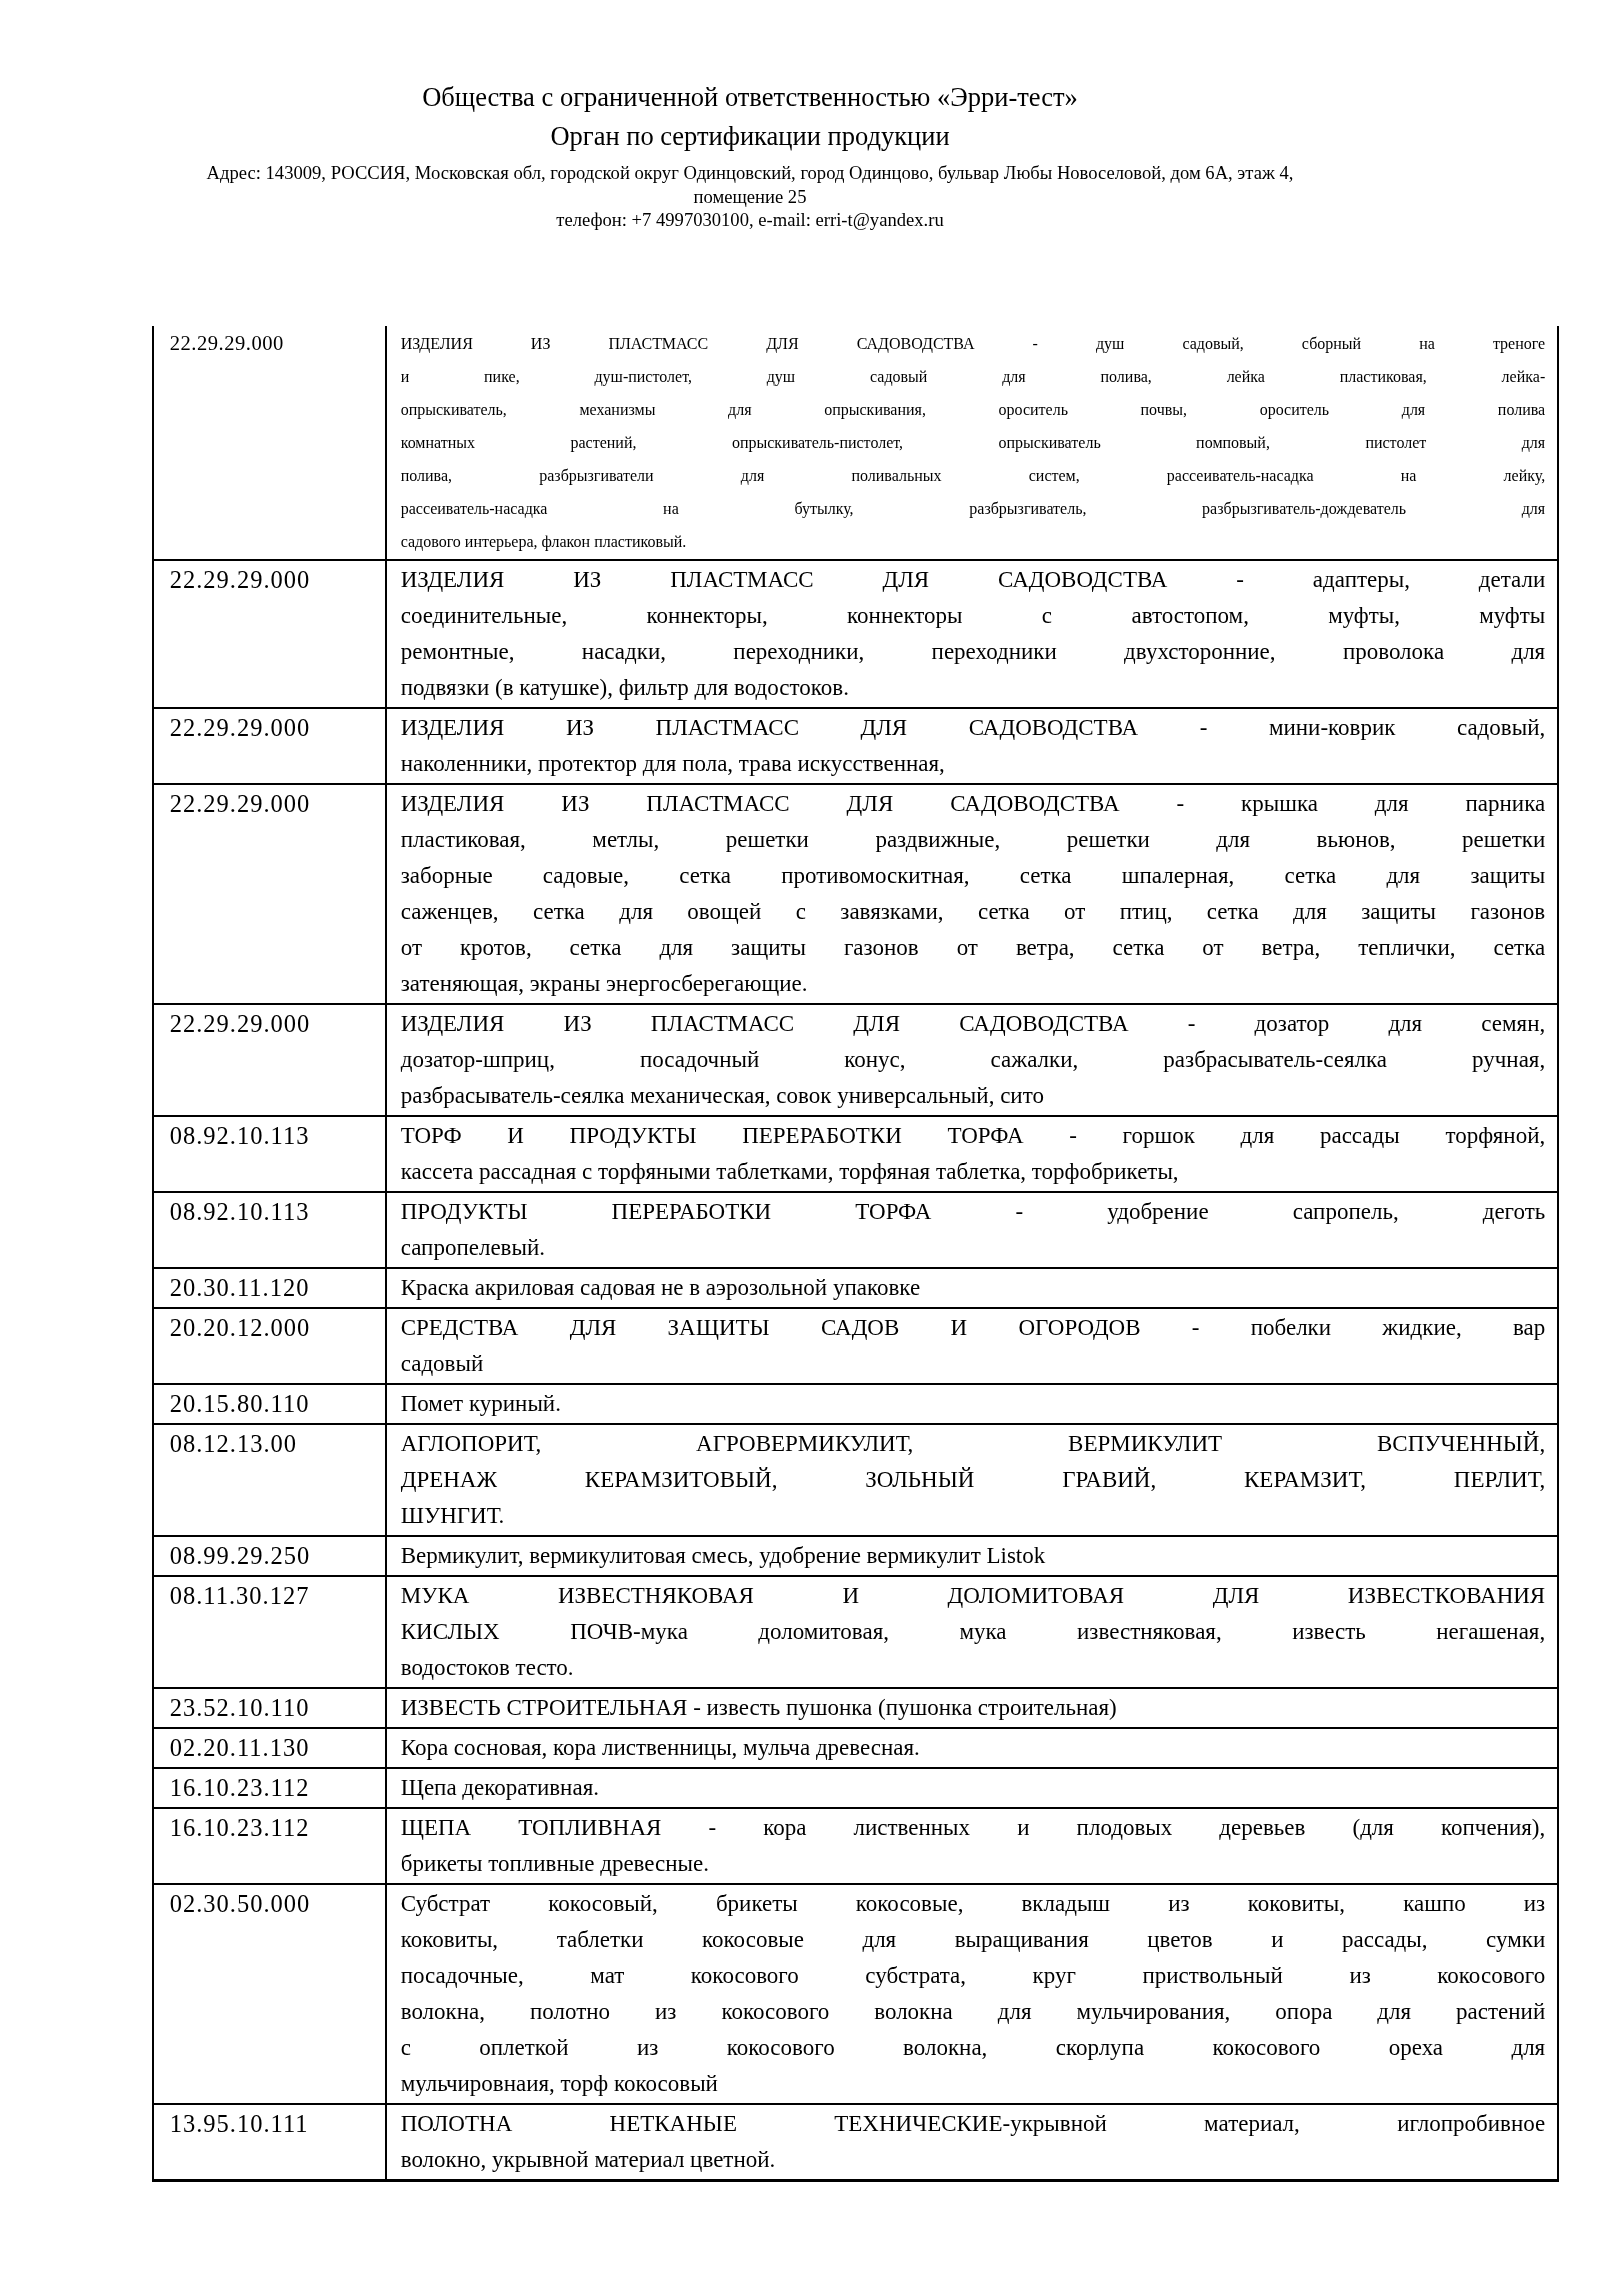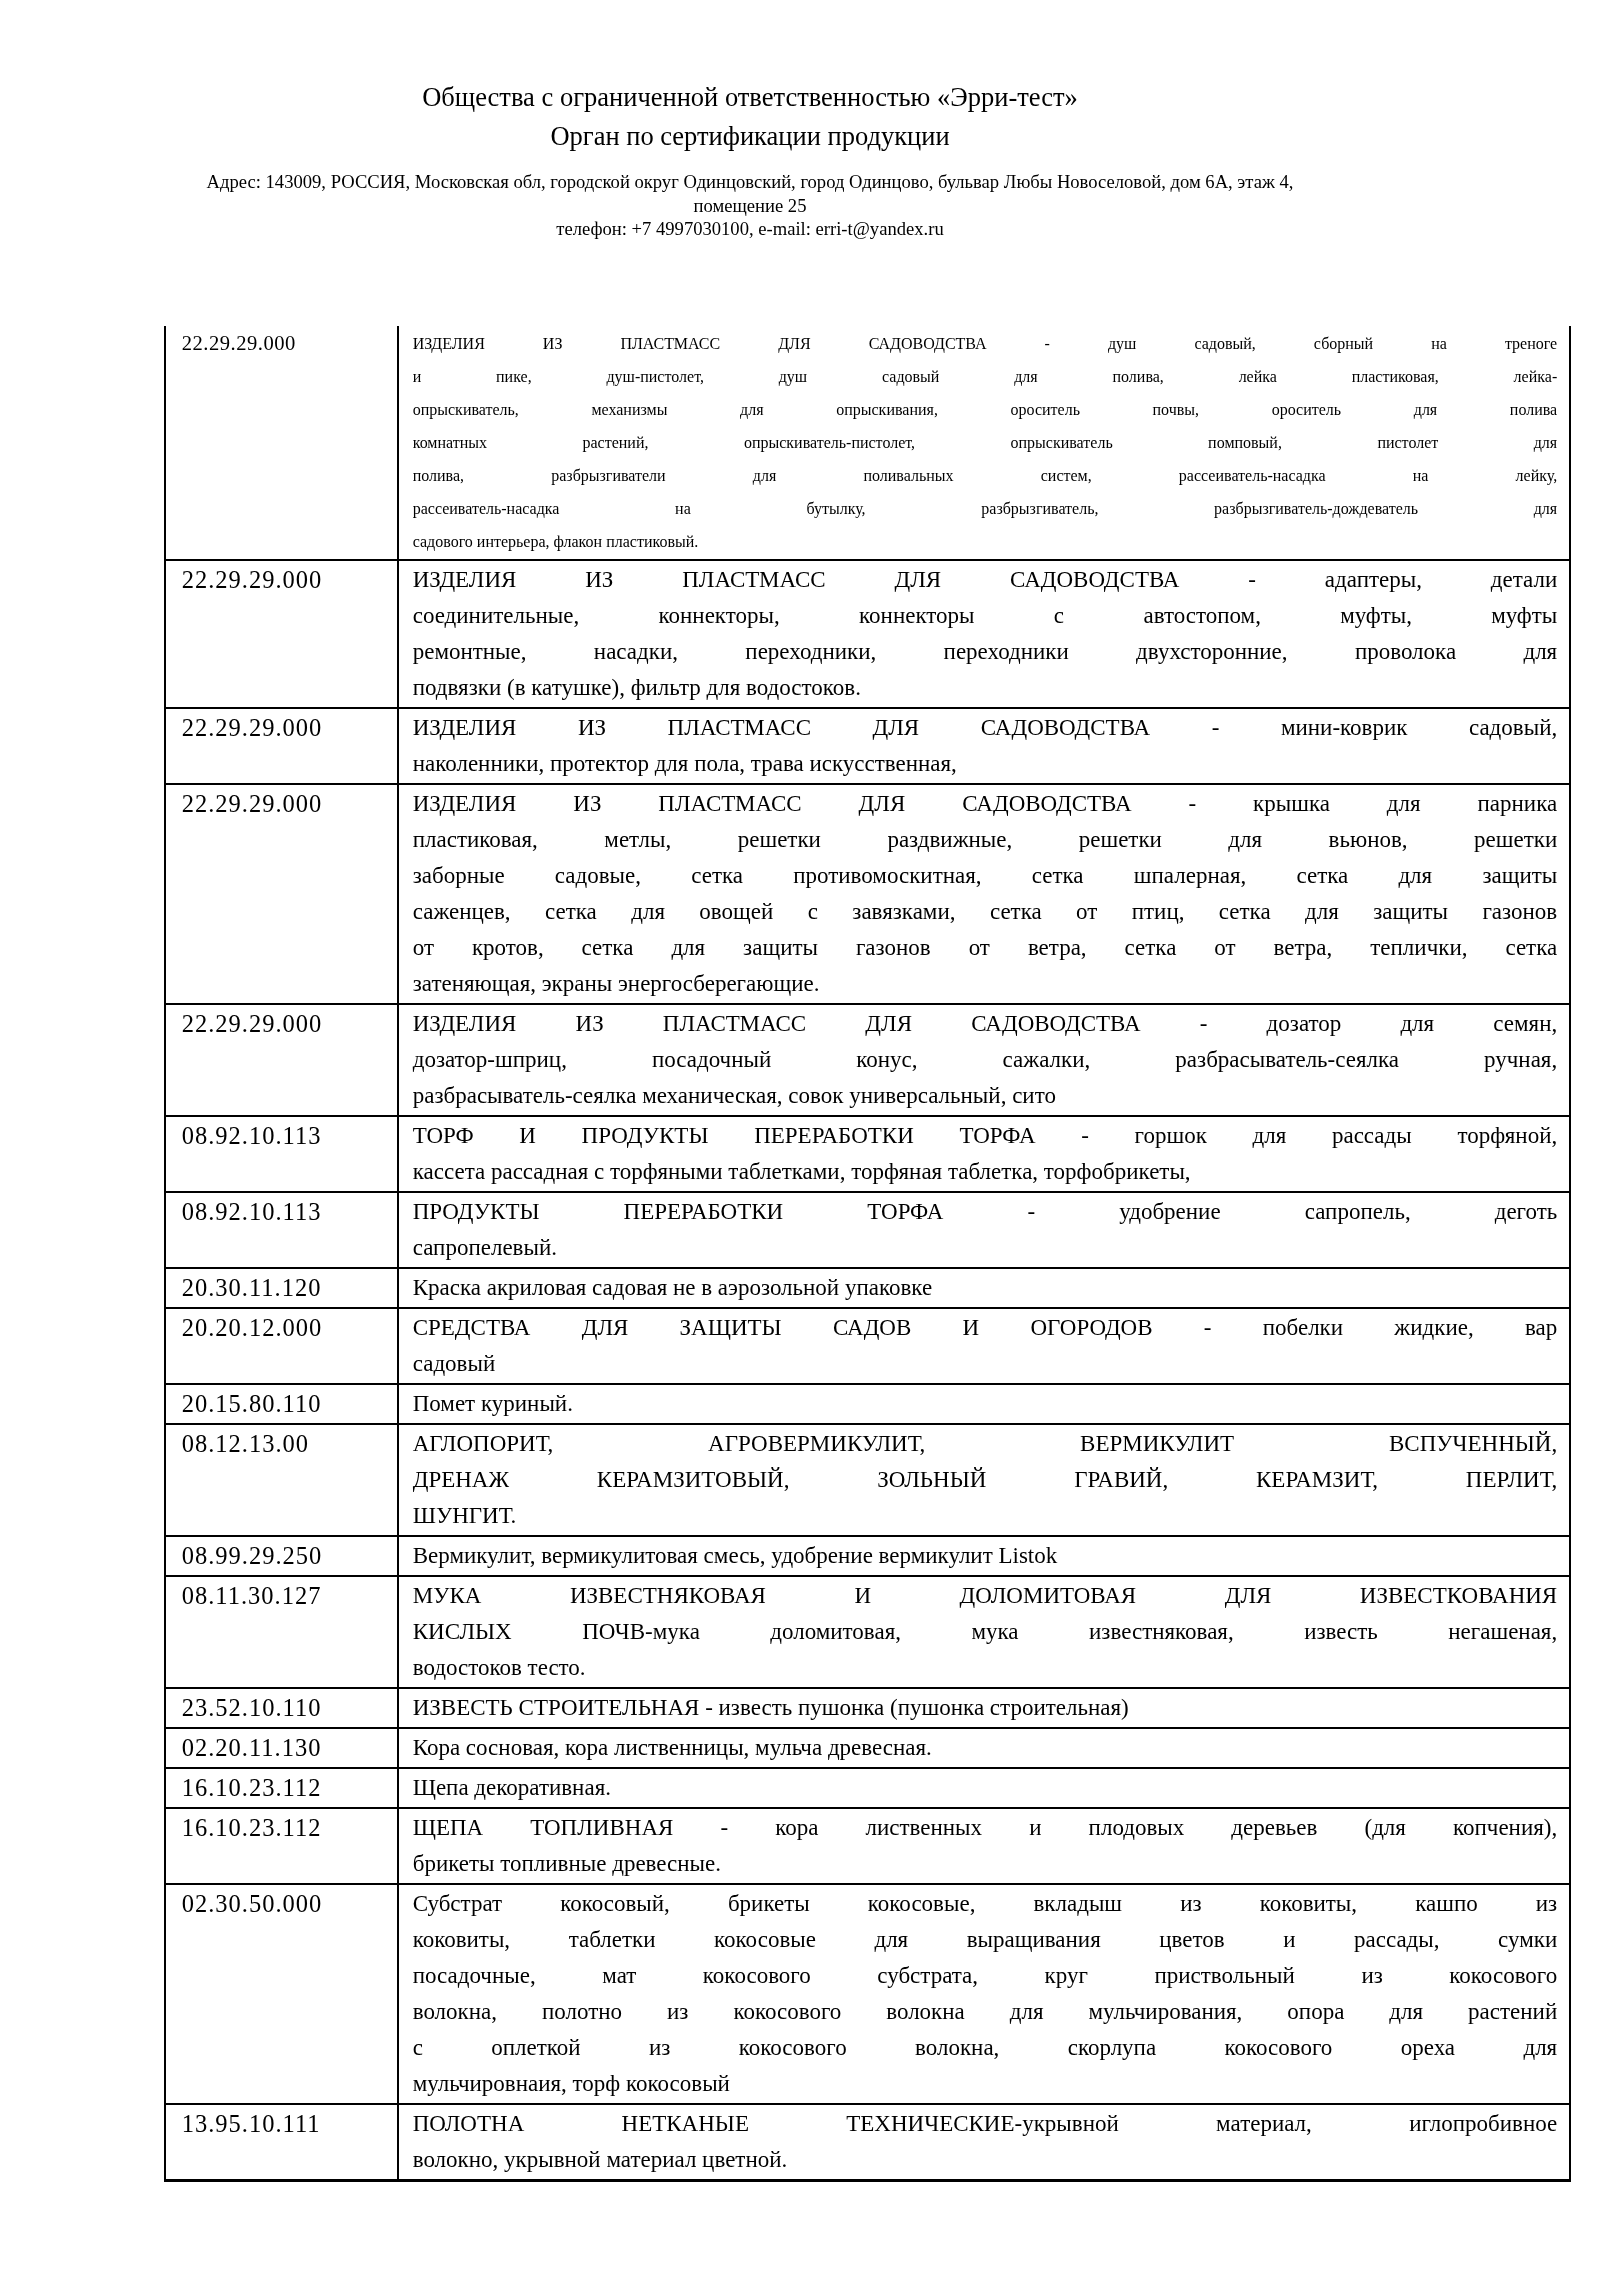--- a/index.html
+++ b/index.html
@@ -19,31 +19,31 @@
     left: 152px;
     width: 1196px;
     text-align: center;
   }
   .title-line {
     font-size: 26.5px;
     line-height: 39px;
     white-space: nowrap;
   }
   .addr-block {
-    margin-top: 14px;
+    margin-top: 5px;
   }
   .addr-line {
     font-size: 18.6px;
     line-height: 23.5px;
     white-space: nowrap;
   }
   table.product-table {
     position: absolute;
     top: 326px;
-    left: 164px;
+    left: 152px;
     width: 1407px;
     table-layout: fixed;
     border-collapse: collapse;
     border-left: 2px solid #000;
     border-right: 2px solid #000;
     border-bottom: 3.9px solid #000;
     border-top: none;
     padding-left: 16px;
   }
   tr.row { border-bottom: 2.9px solid #000; }

